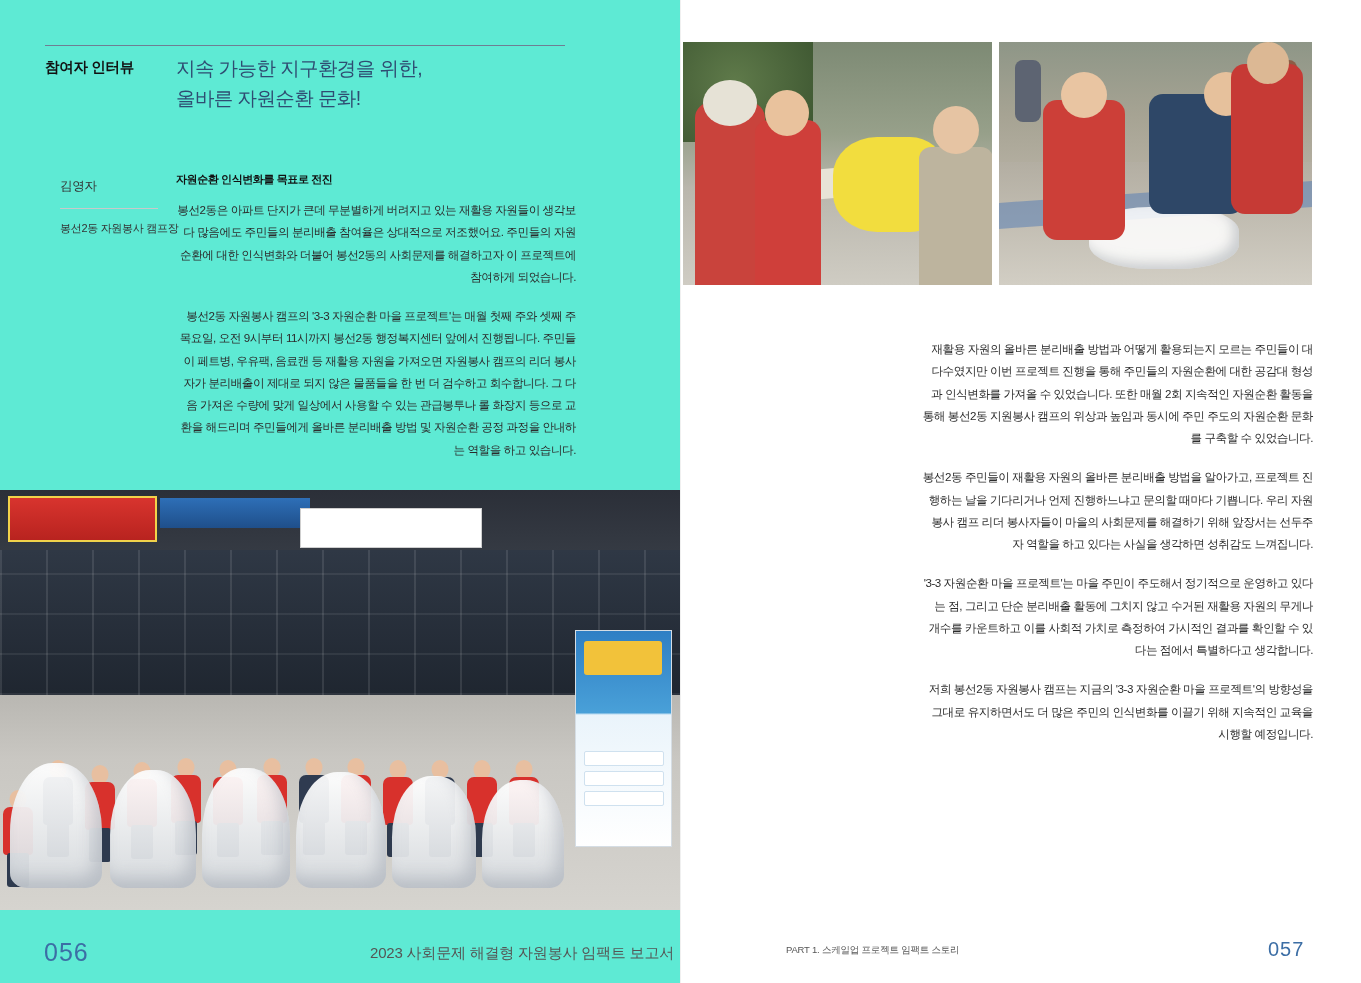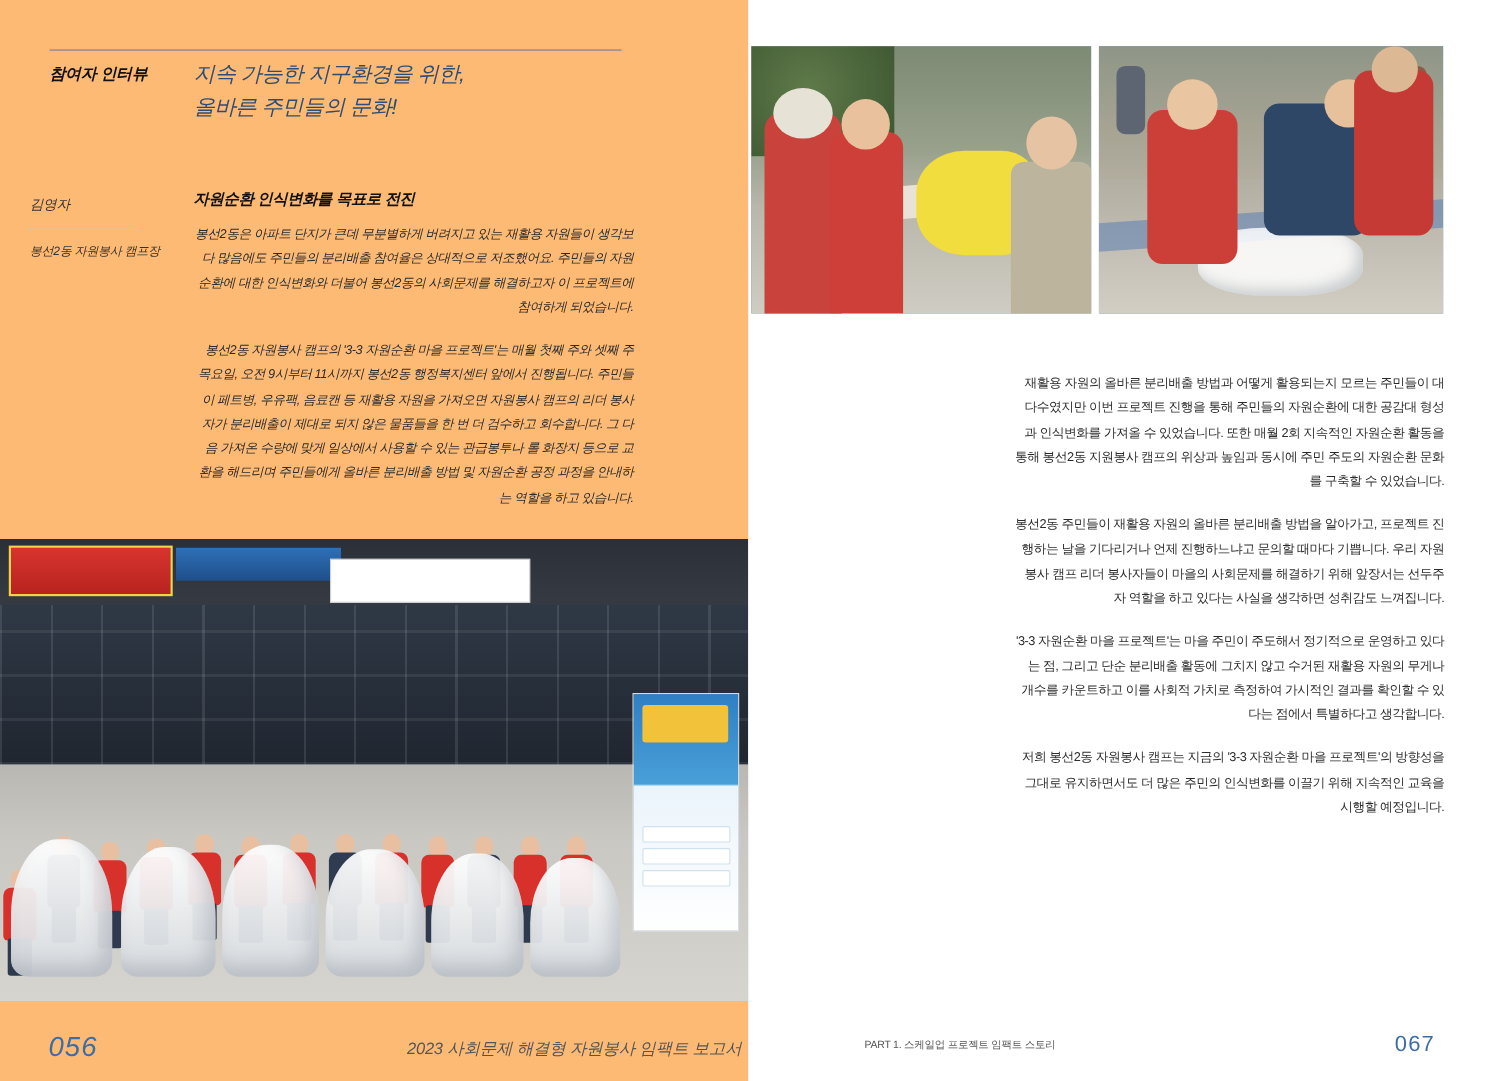--- a/index.html
+++ b/index.html
@@ -20,22 +20,21 @@
     top: 0; left: 0;
     width: 1361px;
     height: 983px;
     background: #fdfdfd;
   }
   
   .left-page {
     position: absolute;
     left: 0; top: 0;
     width: 680px; height: 983px;
-    background: #fdba74;
-    font-style: italic;
+    background: #5eead4;
   }
   .right-page {
     position: absolute;
     left: 680px; top: 0;
     width: 681px; height: 983px;
     background: #ffffff;
   }
   .spine {
     position: absolute;
     left: 680px; top: 0;
@@ -65,21 +64,21 @@
     font-size: 19.5px;
     line-height: 1.52;
     color: #2f4d72;
     letter-spacing: -0.6px;
     font-weight: normal;
   }
   .headline .l2 { display: block; }
 
   .interviewee {
     position: absolute;
-    left: 27px; top: 178px;
+    left: 60px; top: 178px;
     width: 120px;
   }
   .interviewee .name {
     font-size: 12.5px;
     color: #333;
     letter-spacing: -0.3px;
   }
   .interviewee .divider {
     width: 98px; height: 1px;
     background: #c9c9c9;
@@ -90,21 +89,21 @@
     color: #333;
     letter-spacing: -0.3px;
   }
 
   .body-col {
     position: absolute;
     left: 176px; top: 172px;
     width: 400px;
   }
   .sub-head {
-    font-size: 14px;
+    font-size: 11px;
     font-weight: bold;
     color: #111;
     letter-spacing: -0.4px;
     margin-bottom: 12px;
   }
   .para {
     font-size: 11.6px;
     line-height: 1.92;
     color: #2b2b2b;
     letter-spacing: -0.45px;
@@ -273,21 +272,21 @@
 <div class="page">
 
   <div class="left-page">
 
     <div class="header-rule"></div>
 
     <div class="section-label">참여자 인터뷰</div>
 
     <div class="headline">
       <span class="l1">지속 가능한 지구환경을 위한,</span>
-      <span class="l2">올바른 주민들의 문화!</span>
+      <span class="l2">올바른 자원순환 문화!</span>
     </div>
 
     <div class="interviewee">
       <div class="name">김영자</div>
       <div class="divider"></div>
       <div class="role">봉선2동 자원봉사 캠프장</div>
     </div>
 
     <div class="body-col">
       <div class="sub-head">자원순환 인식변화를 목표로 전진</div>
@@ -423,16 +422,16 @@
   </div>
 
   <div class="right-col">
     <p class="para">재활용 자원의 올바른 분리배출 방법과 어떻게 활용되는지 모르는 주민들이 대다수였지만 이번 프로젝트 진행을 통해 주민들의 자원순환에 대한 공감대 형성과 인식변화를 가져올 수 있었습니다. 또한 매월 2회 지속적인 자원순환 활동을 통해 봉선2동 지원봉사 캠프의 위상과 높임과 동시에 주민 주도의 자원순환 문화를 구축할 수 있었습니다.</p>
     <p class="para">봉선2동 주민들이 재활용 자원의 올바른 분리배출 방법을 알아가고, 프로젝트 진행하는 날을 기다리거나 언제 진행하느냐고 문의할 때마다 기쁩니다. 우리 자원봉사 캠프 리더 봉사자들이 마을의 사회문제를 해결하기 위해 앞장서는 선두주자 역할을 하고 있다는 사실을 생각하면 성취감도 느껴집니다.</p>
 
     <p class="para">'3-3 자원순환 마을 프로젝트'는 마을 주민이 주도해서 정기적으로 운영하고 있다는 점, 그리고 단순 분리배출 활동에 그치지 않고 수거된 재활용 자원의 무게나 개수를 카운트하고 이를 사회적 가치로 측정하여 가시적인 결과를 확인할 수 있다는 점에서 특별하다고 생각합니다.</p>
     <p class="para">저희 봉선2동 자원봉사 캠프는 지금의 '3-3 자원순환 마을 프로젝트'의 방향성을 그대로 유지하면서도 더 많은 주민의 인식변화를 이끌기 위해 지속적인 교육을 시행할 예정입니다.</p>
   </div>
 
-  <div class="folio-right">067</div>
+  <div class="folio-right">057</div>
   <div class="footer-right-text">PART 1. 스케일업 프로젝트 임팩트 스토리</div>
 
 </div>
 
 </body></html>

